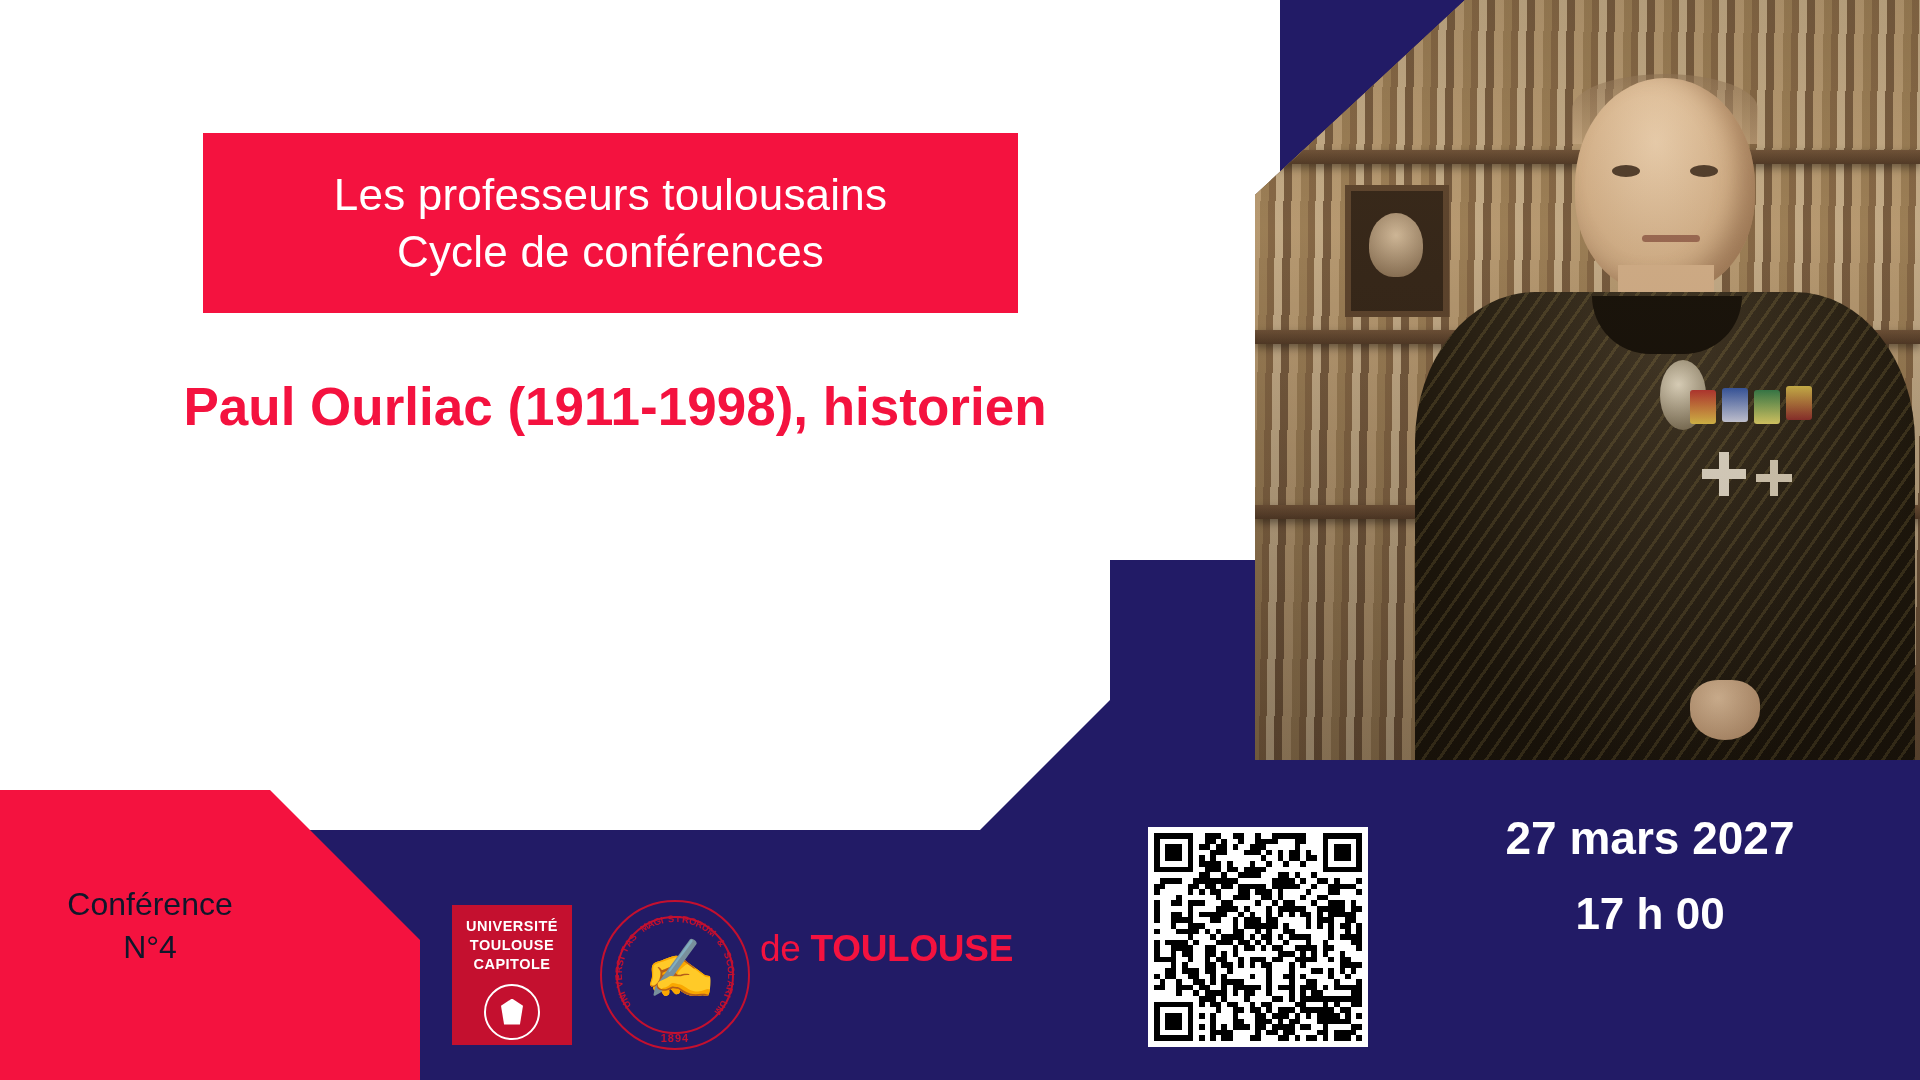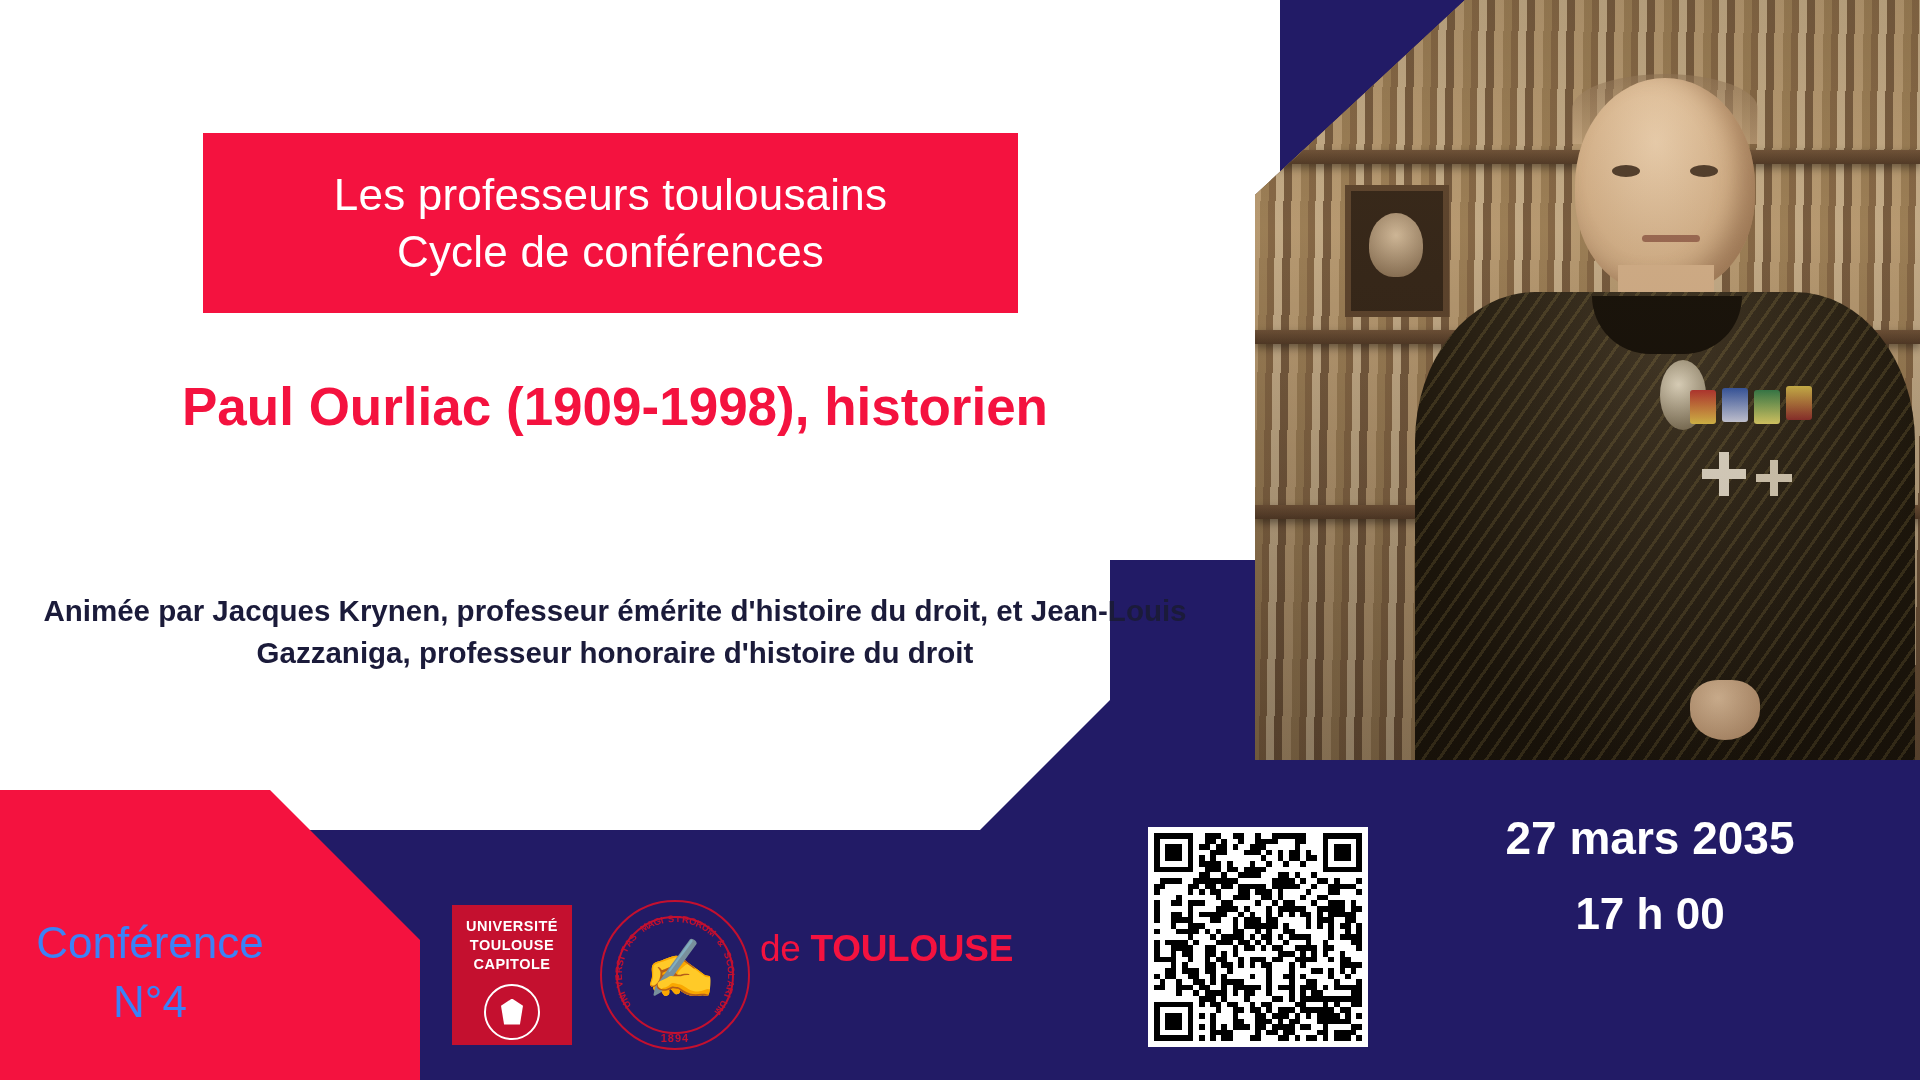--- a/index.html
+++ b/index.html
@@ -242,25 +242,25 @@
   
   .red-corner {
     position: absolute;
     left: 0; top: 790px;
     width: 420px; height: 290px;
     background: #f4123f;
     clip-path: polygon(0px 0px, 270px 0px, 420px 150px, 420px 290px, 0px 290px);
   }
   .conf-number {
     position: absolute;
-    left: 0; top: 913px;
+    left: 0; top: 883px;
     width: 300px;
     text-align: center;
-    color: #3b82f6;
-    font-size: 44px;
+    color: #0f172a;
+    font-size: 32px;
     line-height: 1.35;
   }
 
   
   .logo-utc {
     position: absolute;
     left: 452px; top: 905px;
     width: 120px; height: 140px;
     background: #c4102f;
     display: flex;
@@ -415,24 +415,23 @@
     </div>
     <div class="overlay-warm"></div>
   </div>
 
   <div class="banner">
     <div class="banner-line">Les professeurs toulousains</div>
     <div class="banner-line">Cycle de conférences</div>
   </div>
 
   <div class="title">
-    <div>Paul Ourliac (1909-1998), historien</div>
+    <div>Paul Ourliac (1911-1998), historien</div>
   </div>
 
-  <div class="subtitle">Animée par Jacques Krynen, professeur émérite d'histoire du droit, et Jean-Louis Gazzaniga, professeur honoraire d'histoire du droit</div>
 
   <div class="red-corner"></div>
   <div class="conf-number">
     <div>Conférence</div>
     <div>N°4</div>
   </div>
 
   <div class="logo-utc">
     <div class="l1">UNIVERSITÉ</div>
     <div class="l1">TOULOUSE</div>
@@ -1859,17 +1858,17 @@
         <div style="background: rgb(255, 255, 255);"></div>
         <div style="background: rgb(0, 0, 0);"></div>
         <div style="background: rgb(0, 0, 0);"></div>
         <div style="background: rgb(0, 0, 0);"></div>
         <div style="background: rgb(255, 255, 255);"></div>
         <div style="background: rgb(0, 0, 0);"></div>
       </div>
   </div>
 
   <div class="info">
-    <div class="date">27 mars 2035</div>
+    <div class="date">27 mars 2027</div>
     <div class="time">17 h 00</div>
   </div>
 
 </div>
 
 </body></html>

